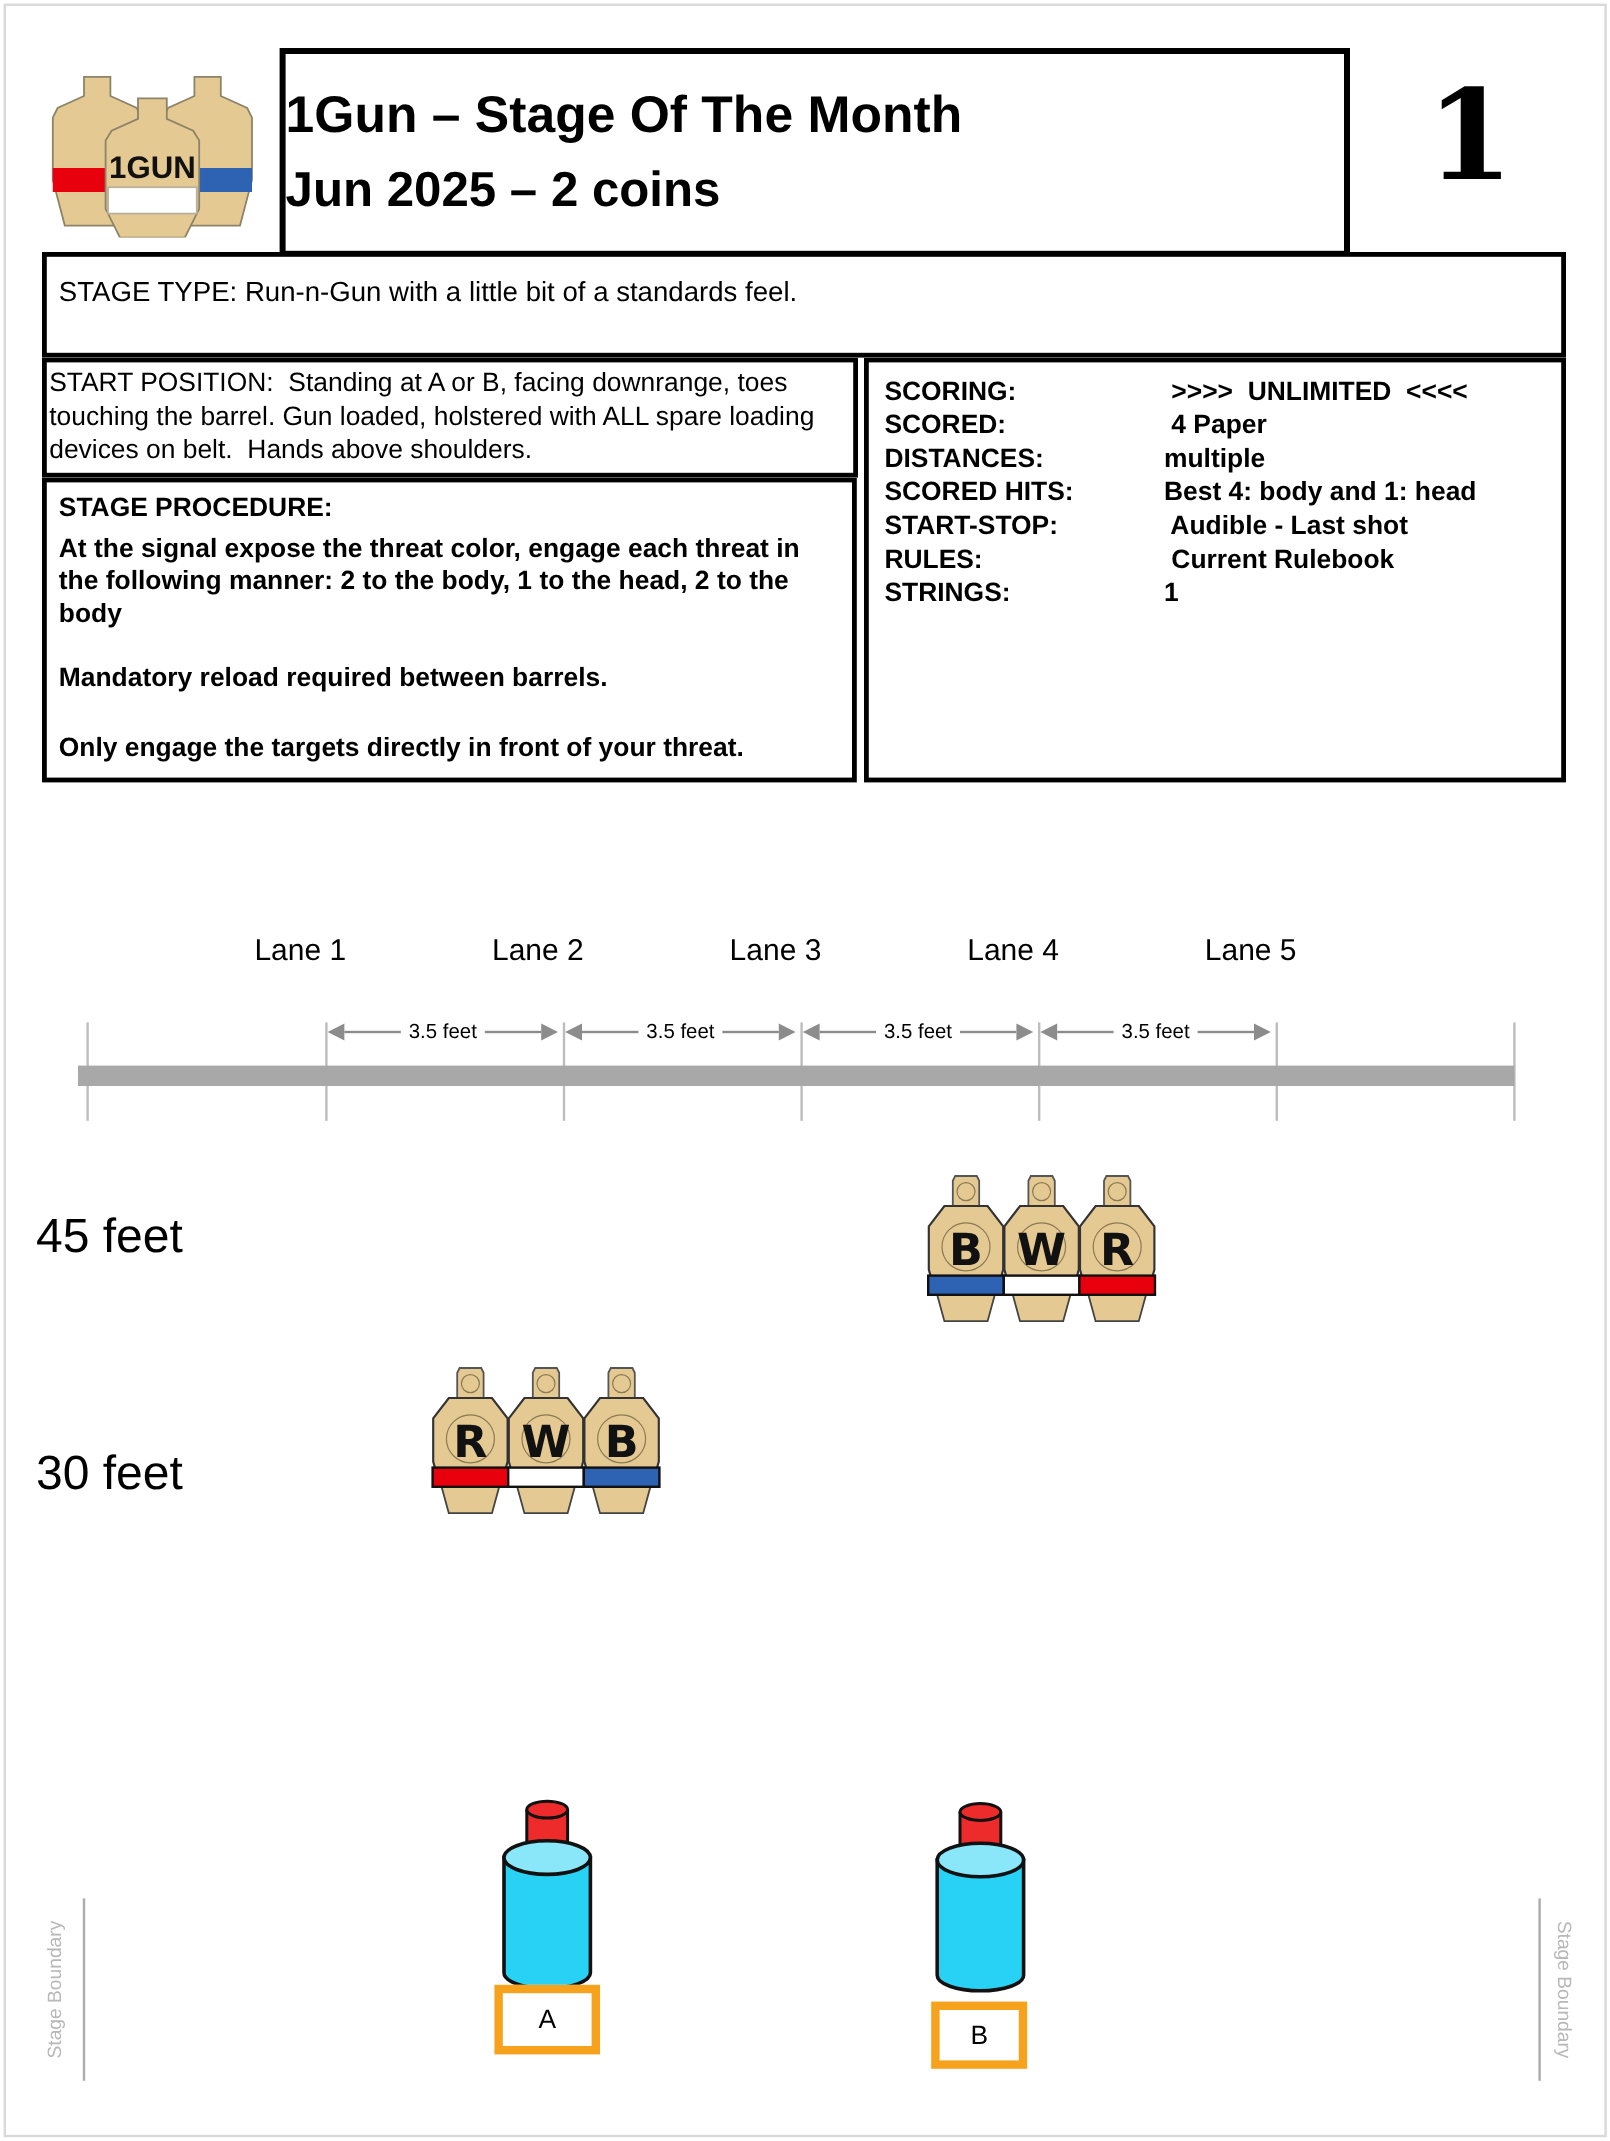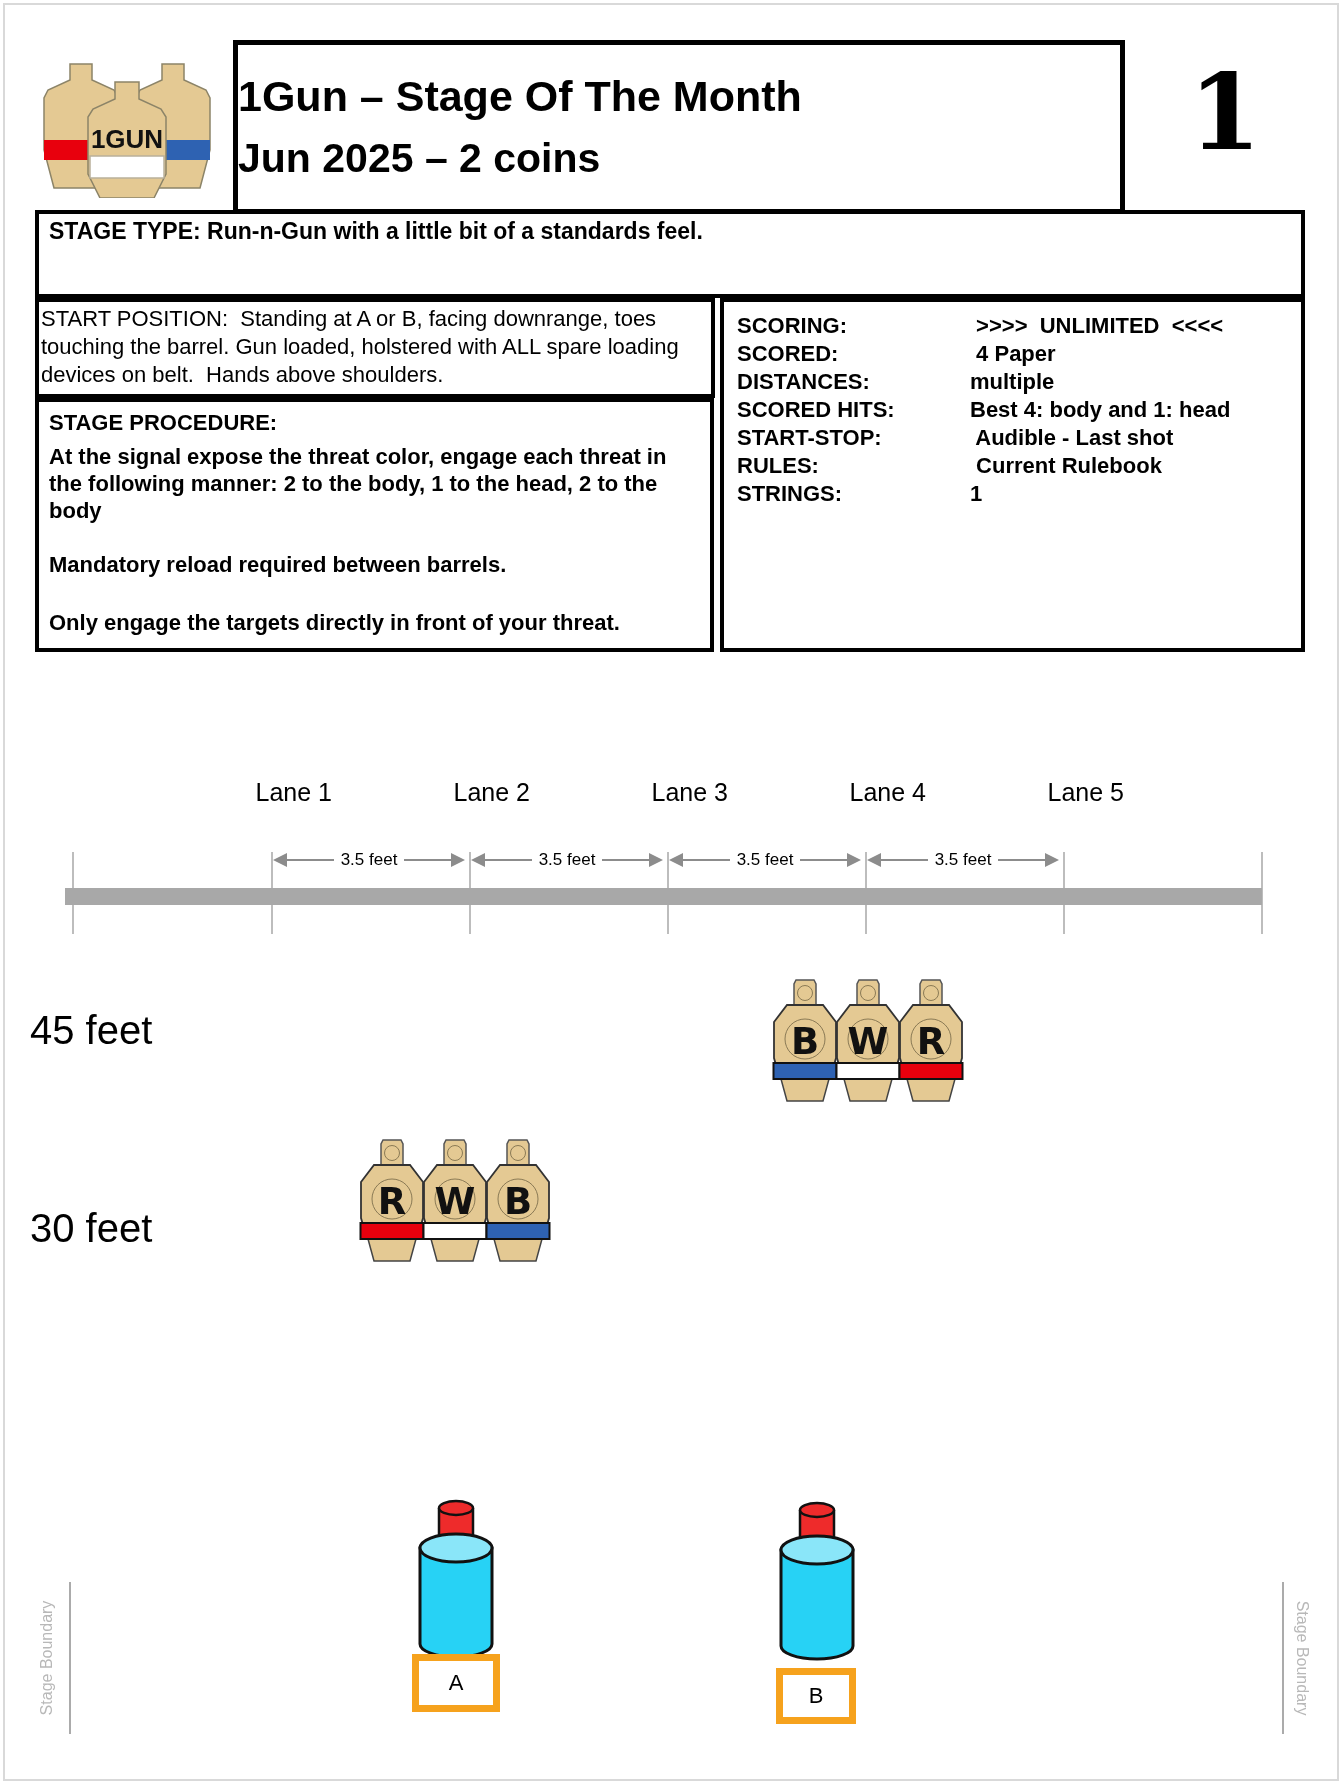--- a/index.html
+++ b/index.html
@@ -11,33 +11,33 @@
   .title-box{position:absolute;left:233px;top:40px;width:882px;height:164px;border:5px solid #000;
              display:flex;flex-direction:column;align-items:flex-start;justify-content:center;gap:14px;background:#fff;}
   .title-l1{font-size:43px;font-weight:700;}
   .title-l2{font-size:41px;font-weight:700;}
   .page-num{position:absolute;left:1150px;top:58px;width:150px;text-align:center;
             font-family:"DejaVu Serif","Liberation Serif",serif;font-weight:700;font-size:104px;line-height:110px;}
   .logo{position:absolute;left:42px;top:56px;}
 
   
   .box{position:absolute;border:4px solid #000;background:#fff;box-sizing:border-box;}
-  .stage-type{left:35px;top:210px;width:1270px;height:88px;padding:4px 10px;font-size:23px;font-weight:700;}
+  .stage-type{left:35px;top:210px;width:1270px;height:88px;padding:16px 10px;font-size:23px;font-weight:400;}
   .start-pos{left:35px;top:298px;width:680px;height:100px;padding:3px 2px;font-size:22px;font-weight:400;line-height:28px;white-space:pre-wrap;}
   .procedure{left:35px;top:398px;width:679px;height:254px;padding:7px 10px;font-size:22px;font-weight:700;line-height:27px;}
   .procedure .p1{margin-top:7px;}
   .procedure .p2{margin-top:27px;}
   .procedure .p3{margin-top:31px;}
   .info-box{left:720px;top:298px;width:585px;height:354px;padding:10px 6px 0 13px;}
   .info-row{display:flex;font-size:22px;font-weight:700;line-height:28px;}
   .info-row .lbl{width:233px;flex:0 0 233px;}
   .info-row .val{white-space:pre;}
 
   
-  .lane-label{position:absolute;top:778px;width:120px;margin-left:-60px;text-align:right;font-size:25px;}
+  .lane-label{position:absolute;top:778px;width:120px;margin-left:-60px;text-align:left;font-size:25px;}
   .tick{position:absolute;top:852px;width:2px;height:82px;background:#bdbdbd;}
   .gray-bar{position:absolute;left:65px;top:888px;width:1197px;height:17px;background:#a8a8a8;}
   .dim{position:absolute;top:847px;height:26px;width:192px;display:flex;align-items:center;}
   .dim .ah-l{width:0;height:0;border-top:7px solid transparent;border-bottom:7px solid transparent;border-right:14px solid #8c8c8c;}
   .dim .ah-r{width:0;height:0;border-top:7px solid transparent;border-bottom:7px solid transparent;border-left:14px solid #8c8c8c;}
   .dim .ln{flex:1;height:2.5px;background:#8c8c8c;}
   .dim .tx{font-size:17px;padding:0 7px;white-space:nowrap;}
   .dist-label{position:absolute;left:30px;font-size:40px;}
   .tgt-group{position:absolute;}
   .tgt-letter{font-family:"DejaVu Sans","Liberation Sans",sans-serif;font-weight:700;font-size:37px;}

